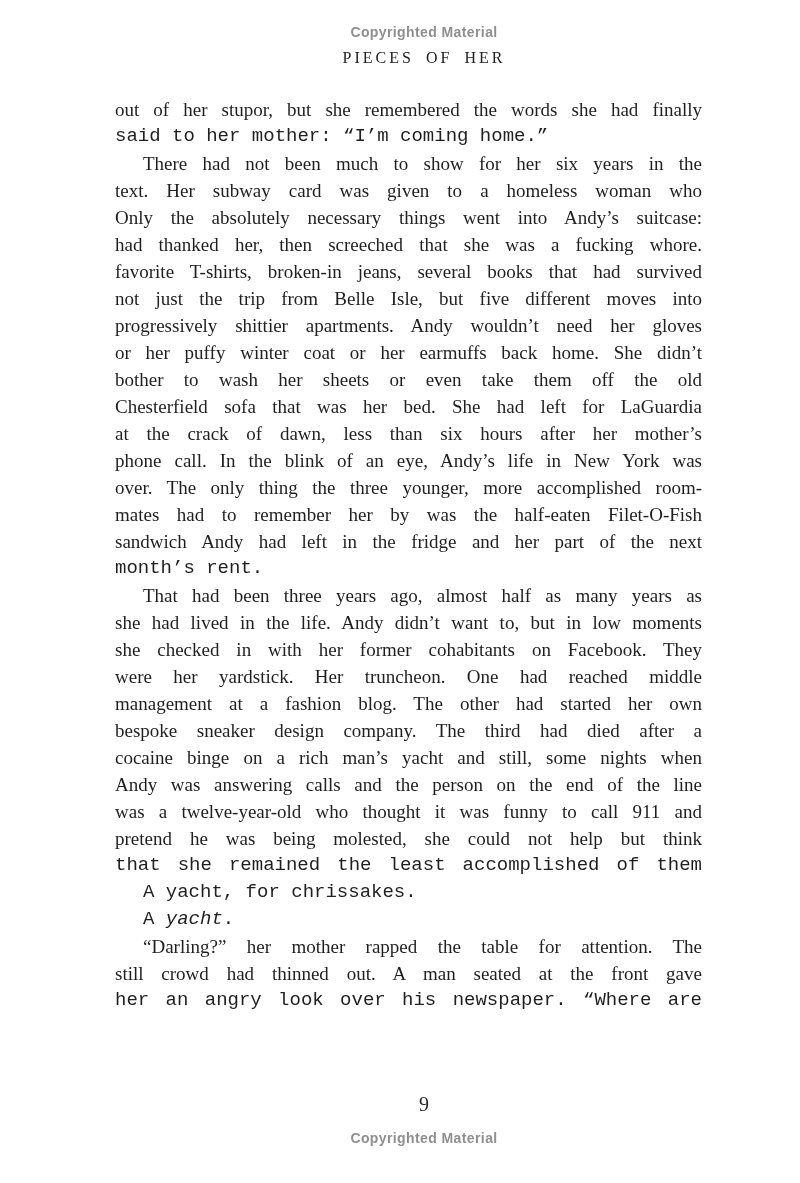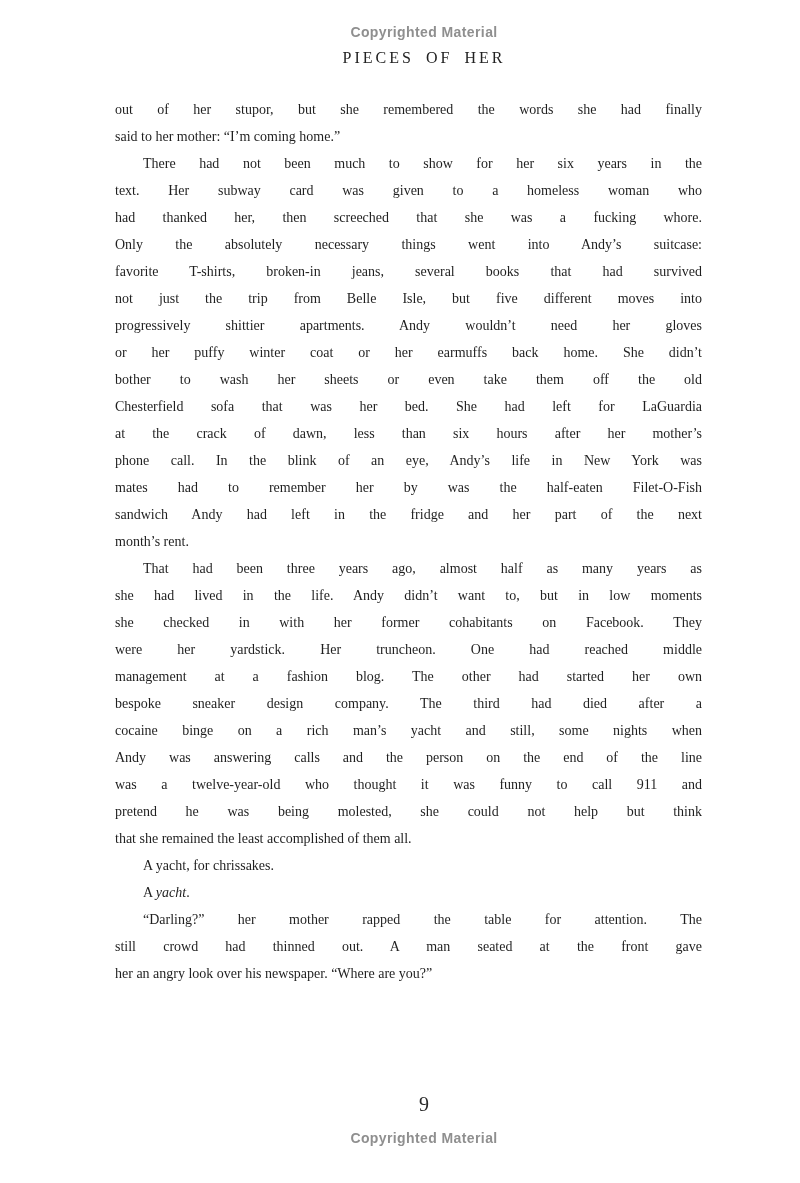--- a/index.html
+++ b/index.html
@@ -41,31 +41,31 @@
     font-size: 16px;
     letter-spacing: 3px;
     word-spacing: 5px;
     color: #222222;
   }
   .body-text {
     position: absolute;
     top: 96px;
     left: 115px;
     width: 587px;
-    font-size: 14px;
+    font-size: 19px;
     line-height: 27px;
   }
   .paragraph { margin: 0; }
   .line {
     text-align: justify;
     text-align-last: justify;
     height: 27px;
     overflow: hidden;
   }
-  .line.last { text-align-last: left; }
+  .line.last { text-align-last: left; font-family: Liberation Mono, monospace; }
   .line.indent { padding-left: 28px; }
   .italic { font-style: italic; }
   .page-number {
     position: absolute;
     top: 1093px;
     left: 0;
     width: 100%;
     text-align: center;
     font-size: 20px;
     color: #2a2a2a;
@@ -80,30 +80,31 @@
   <div class="running-header">PIECES OF HER</div>
 
   <div class="body-text">
       <div class="paragraph">
         <div class="line">out of her stupor, but she remembered the words she had finally</div>
         <div class="line last">said to her mother: “I’m coming home.”</div>
       </div>
       <div class="paragraph">
         <div class="line indent">There had not been much to show for her six years in the</div>
         <div class="line">text. Her subway card was given to a homeless woman who</div>
+        <div class="line">Only the absolutely necessary things went into Andy’s suitcase:</div>
         <div class="line">had thanked her, then screeched that she was a fucking whore.</div>
-        <div class="line">Only the absolutely necessary things went into Andy’s suitcase:</div>
         <div class="line">favorite T-shirts, broken-in jeans, several books that had survived</div>
         <div class="line">not just the trip from Belle Isle, but five different moves into</div>
         <div class="line">progressively shittier apartments. Andy wouldn’t need her gloves</div>
         <div class="line">or her puffy winter coat or her earmuffs back home. She didn’t</div>
         <div class="line">bother to wash her sheets or even take them off the old</div>
         <div class="line">Chesterfield sofa that was her bed. She had left for LaGuardia</div>
         <div class="line">at the crack of dawn, less than six hours after her mother’s</div>
         <div class="line">phone call. In the blink of an eye, Andy’s life in New York was</div>
+        <div class="line">over. The only thing the three younger, more accomplished room-</div>
         <div class="line">mates had to remember her by was the half-eaten Filet-O-Fish</div>
         <div class="line">sandwich Andy had left in the fridge and her part of the next</div>
         <div class="line last">month’s rent.</div>
       </div>
       <div class="paragraph">
         <div class="line indent">That had been three years ago, almost half as many years as</div>
         <div class="line">she had lived in the life. Andy didn’t want to, but in low moments</div>
         <div class="line">she checked in with her former cohabitants on Facebook. They</div>
         <div class="line">were her yardstick. Her truncheon. One had reached middle</div>
         <div class="line">management at a fashion blog. The other had started her own</div>

